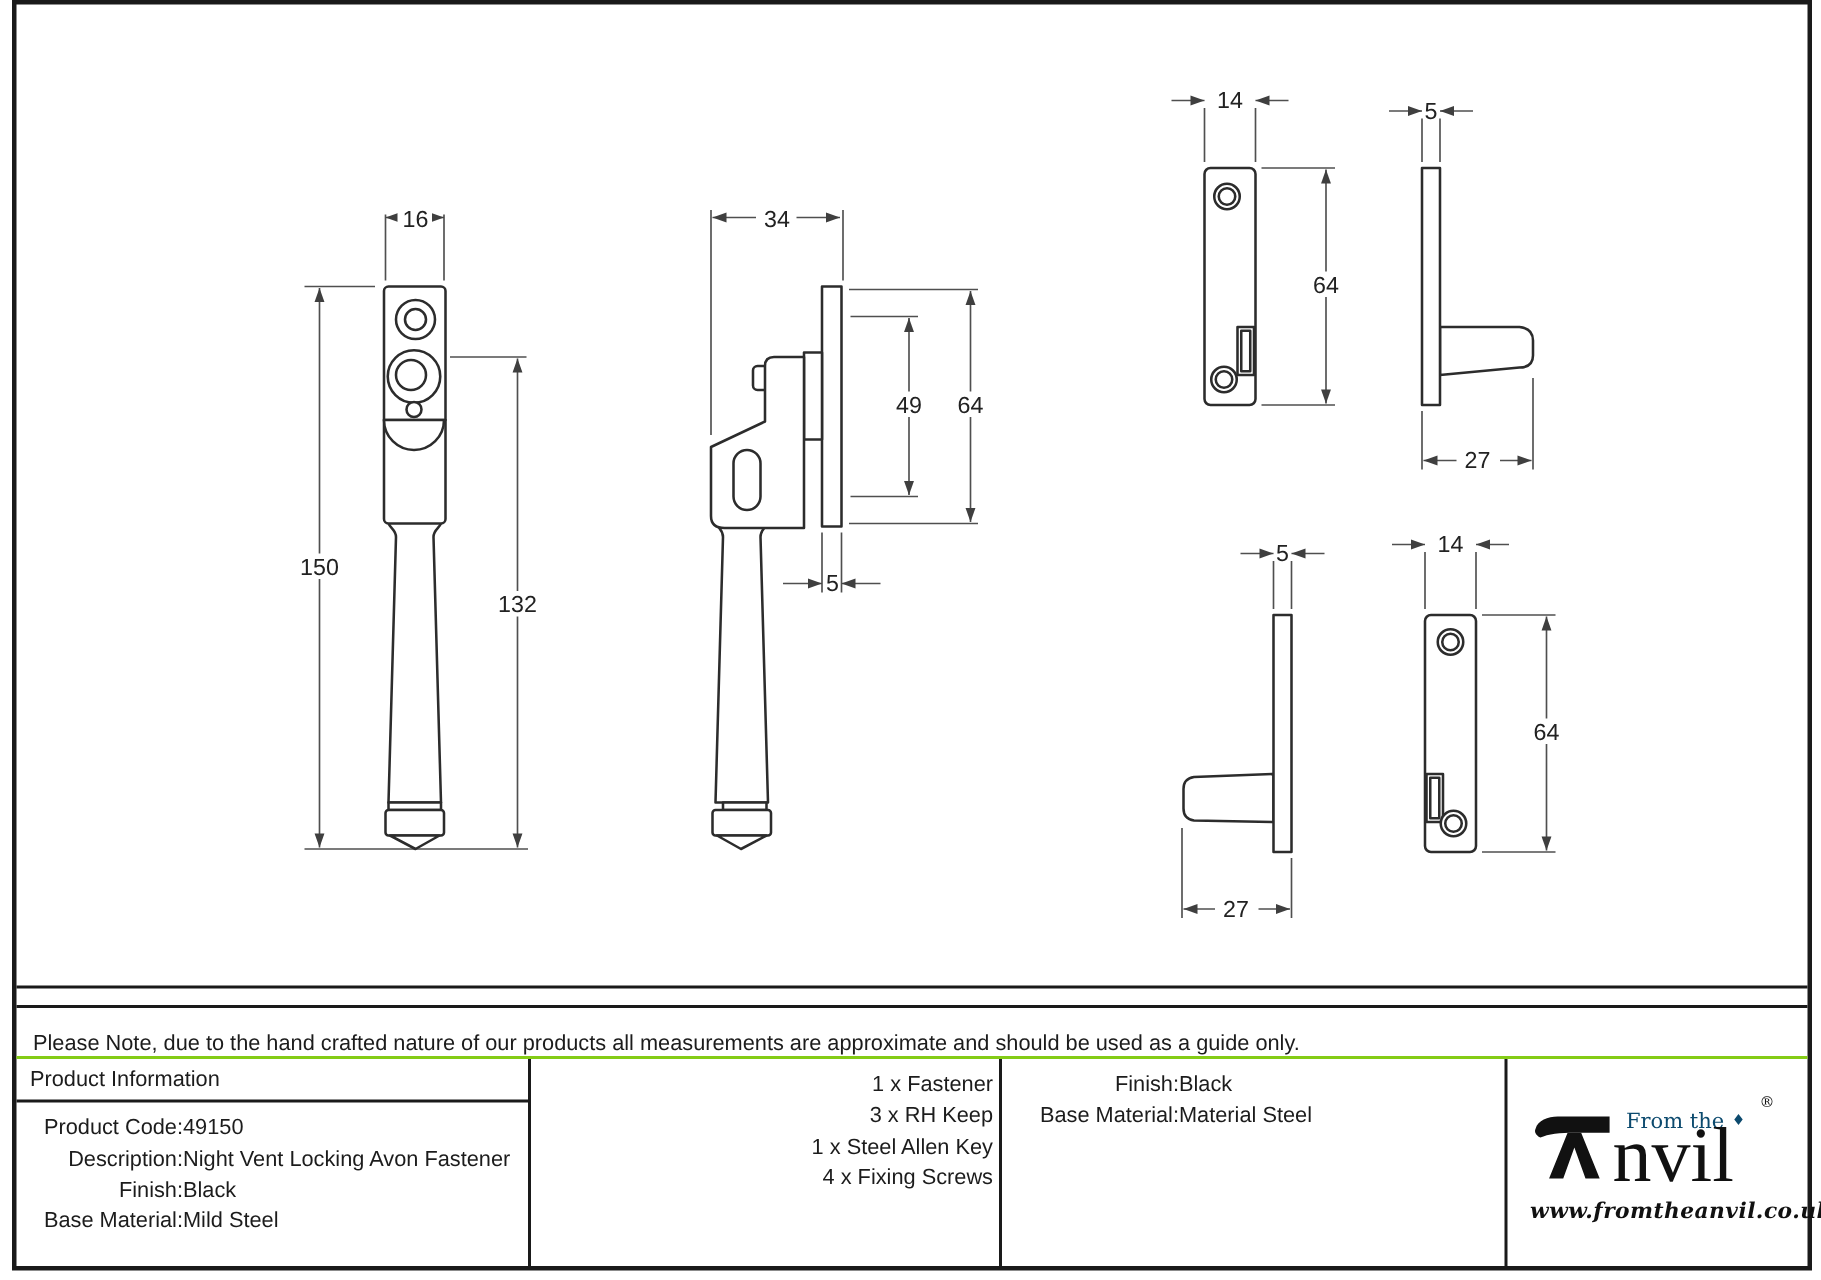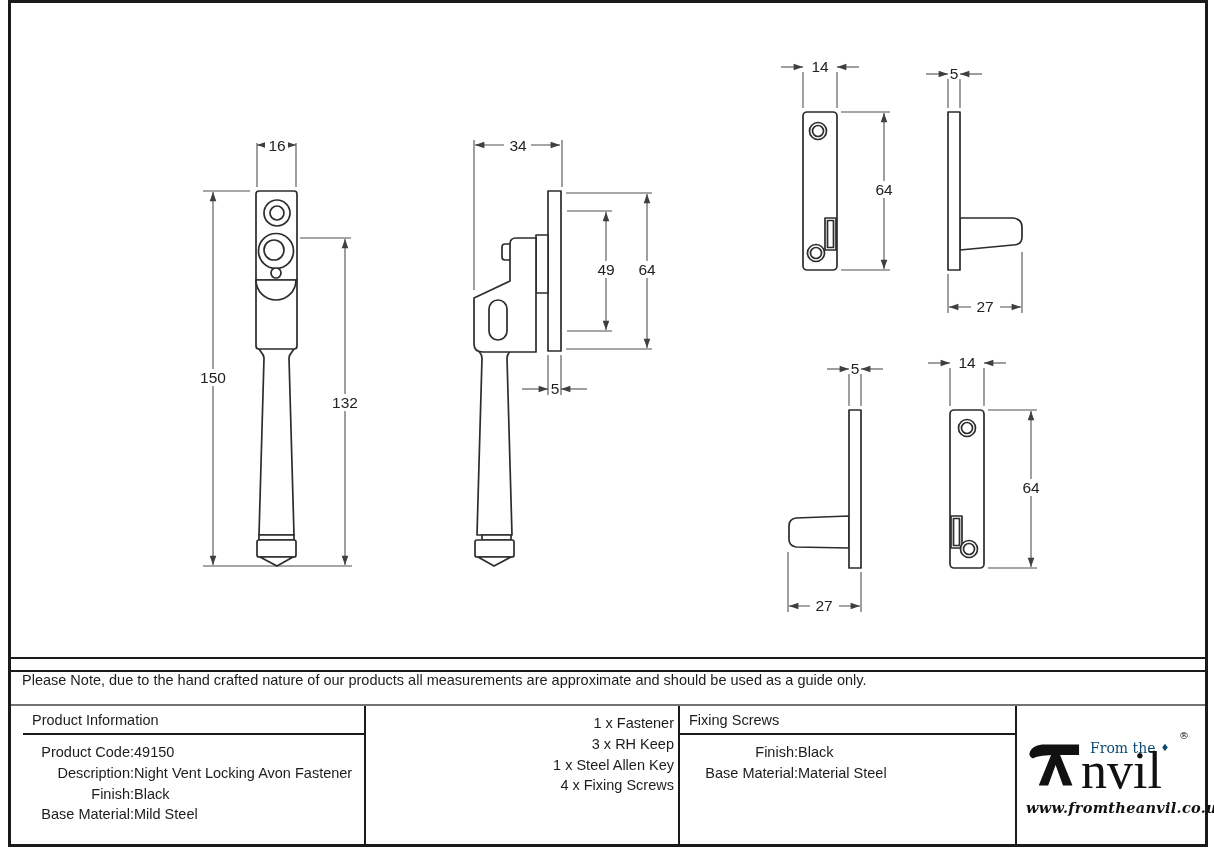--- a/index.html
+++ b/index.html
@@ -1,22 +1,22 @@
 <!DOCTYPE html>
 <html><head>
 <meta charset="utf-8">
 <style>
   html,body{margin:0;padding:0;background:#fff;}
   body{width:1214px;height:853px;position:relative;font-family:"Liberation Sans",sans-serif;color:#1c1c1c;}
   .sheet{position:absolute;left:8px;top:0;width:1200px;height:847px;border:3px solid #1a1a1a;box-sizing:border-box;background:#fff;display:flex;flex-direction:column;}
   .drawing-area{height:654px;border-bottom:2px solid #1a1a1a;position:relative;overflow:hidden;}
   .drawing-area svg{display:block;}
   .spacer{height:11px;}
-  .note-bar{height:36px;border-top:2px solid #1a1a1a;border-bottom:2px solid #737373;box-sizing:border-box;display:flex;align-items:flex-start;padding-left:11px;font-size:14.5px;}
-  .info-table{flex:1;display:grid;grid-template-columns:343px 314px 337px 1fr;margin-left:12px;}
+  .note-bar{height:36px;border-top:2px solid #1a1a1a;border-bottom:2px solid #84cc16;box-sizing:border-box;display:flex;align-items:flex-end;padding-left:11px;font-size:14.5px;}
+  .info-table{flex:1;display:grid;grid-template-columns:343px 314px 337px 1fr;}
   .col{box-sizing:border-box;display:flex;flex-direction:column;}
   .col.bordered{border-right:2px solid #1a1a1a;}
   .col-header{height:27px;border-bottom:2px solid #1a1a1a;display:flex;align-items:center;padding-left:9px;font-size:14.5px;flex:none;}
   .col-body{padding:7px 4px 0 9px;font-size:14.5px;line-height:20.8px;text-align:right;}
   .kv-row{display:flex;}
   .kv-label{flex:none;}
   .pi .kv-label{width:102px;}
   .fs .kv-label{width:109px;}
   .logo-col{display:flex;align-items:center;justify-content:center;}
   .logo{position:relative;width:170px;height:92px;}
@@ -228,23 +228,20 @@
     <div class="col bordered">
       <div class="col-body">
         <div>1 x Fastener</div>
         <div>3 x RH Keep</div>
         <div>1 x Steel Allen Key</div>
         <div>4 x Fixing Screws</div>
       </div>
     </div>
 
     <div class="col bordered fs">
-      <div class="col-header">
-        <span>Fixing Screws</span>
-      </div>
       <div class="col-body">
         <div class="kv-row">
           <span class="kv-label">Finish:</span>
           <span class="kv-value">Black</span>
         </div>
         <div class="kv-row">
           <span class="kv-label">Base Material:</span>
           <span class="kv-value">Material Steel</span>
         </div>
       </div>

